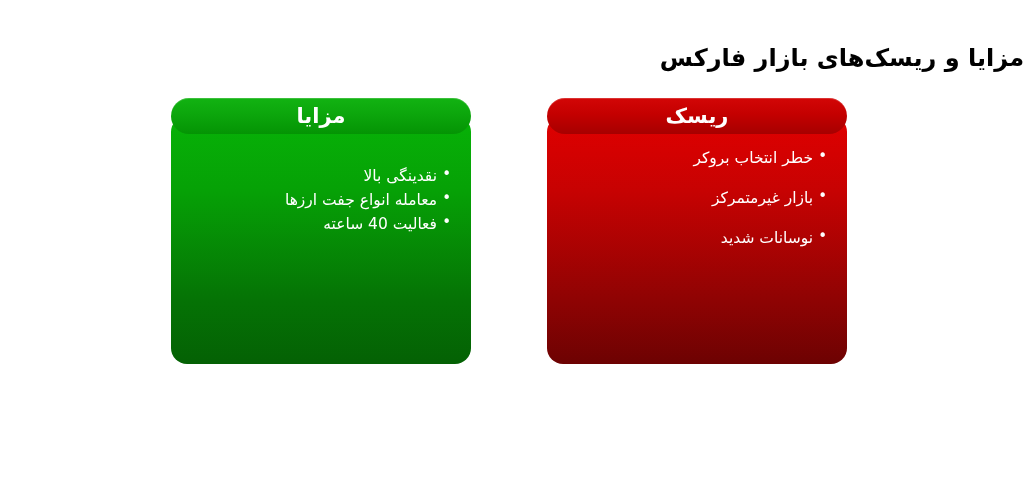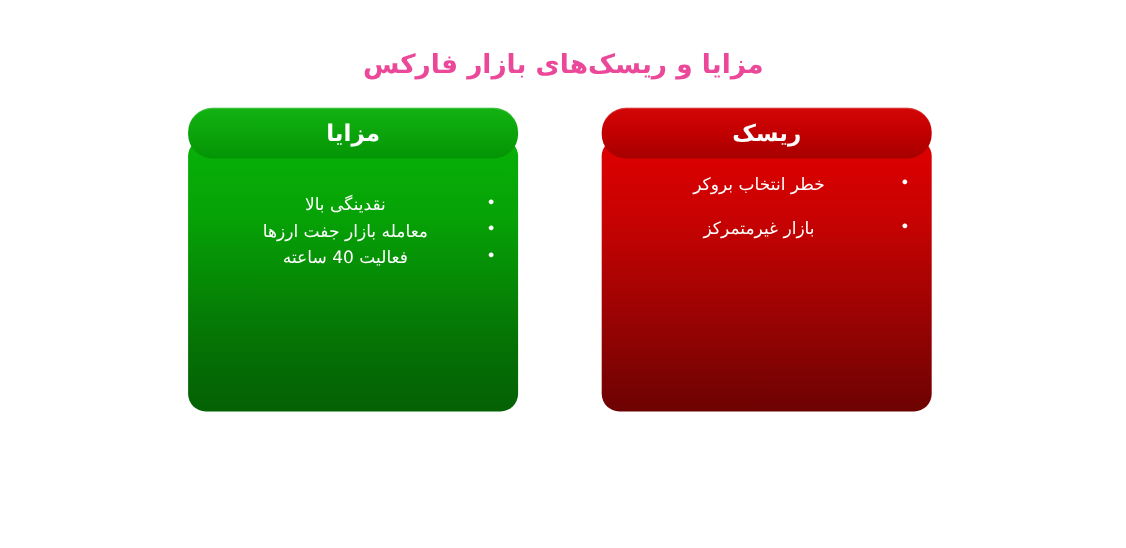--- a/index.html
+++ b/index.html
@@ -18,24 +18,24 @@
     position: relative;
     width: 1024px;
     height: 498px;
   }
 
   .page-title {
     position: absolute;
     top: 44px;
     left: 0;
     width: 1024px;
-    text-align: center;
+    text-align: right;
     font-size: 24px;
     font-weight: bold;
-    color: #ec4899;
+    color: #000000;
     letter-spacing: 0px;
     direction: rtl;
   }
 
   .columns {
     position: absolute;
     top: 98px;
     left: 0;
     width: 1024px;
     height: 310px;
@@ -44,21 +44,21 @@
   .col {
     position: absolute;
     width: 300px;
   }
 
   .col-risk { right: 177px; }
   .col-pros { right: 553px; }
 
   .col-header {
     position: relative;
-    height: 46px;
+    height: 36px;
     border-radius: 22px;
     display: flex;
     align-items: center;
     justify-content: center;
     color: #ffffff;
     font-size: 21px;
     font-weight: bold;
     z-index: 2;
     direction: rtl;
   }
@@ -101,21 +101,21 @@
   }
 
   .items.risk-items { gap: 16px; }
   .items.pros-items { padding-top: 18px; }
 
   .item {
     position: relative;
     color: #ffffff;
     font-size: 15.5px;
     line-height: 1.55;
-    text-align: center;
+    text-align: right;
     padding-right: 14px;
     direction: rtl;
   }
 
   .item::before {
     content: "•";
     position: absolute;
     right: 0;
     top: -1px;
     font-size: 15px;
@@ -131,29 +131,30 @@
   <div class="page-title">مزایا و ریسک‌های بازار فارکس</div>
 
   <div class="columns">
 
     <div class="col col-risk">
       <div class="col-header risk">ریسک</div>
       <div class="col-body risk">
         <ul class="items risk-items">
           <li class="item">خطر انتخاب بروکر</li>
           <li class="item">بازار غیرمتمرکز</li>
+          <li class="item">نوسانات شدید</li>
         </ul>
       </div>
     </div>
 
     <div class="col col-pros">
       <div class="col-header pros">مزایا</div>
       <div class="col-body pros">
         <ul class="items pros-items">
           <li class="item">نقدینگی بالا</li>
-          <li class="item">معامله بازار جفت ارزها</li>
+          <li class="item">معامله انواع جفت ارزها</li>
           <li class="item">فعالیت 40 ساعته</li>
         </ul>
       </div>
     </div>
 
   </div>
 </div>
 
 </body></html>

